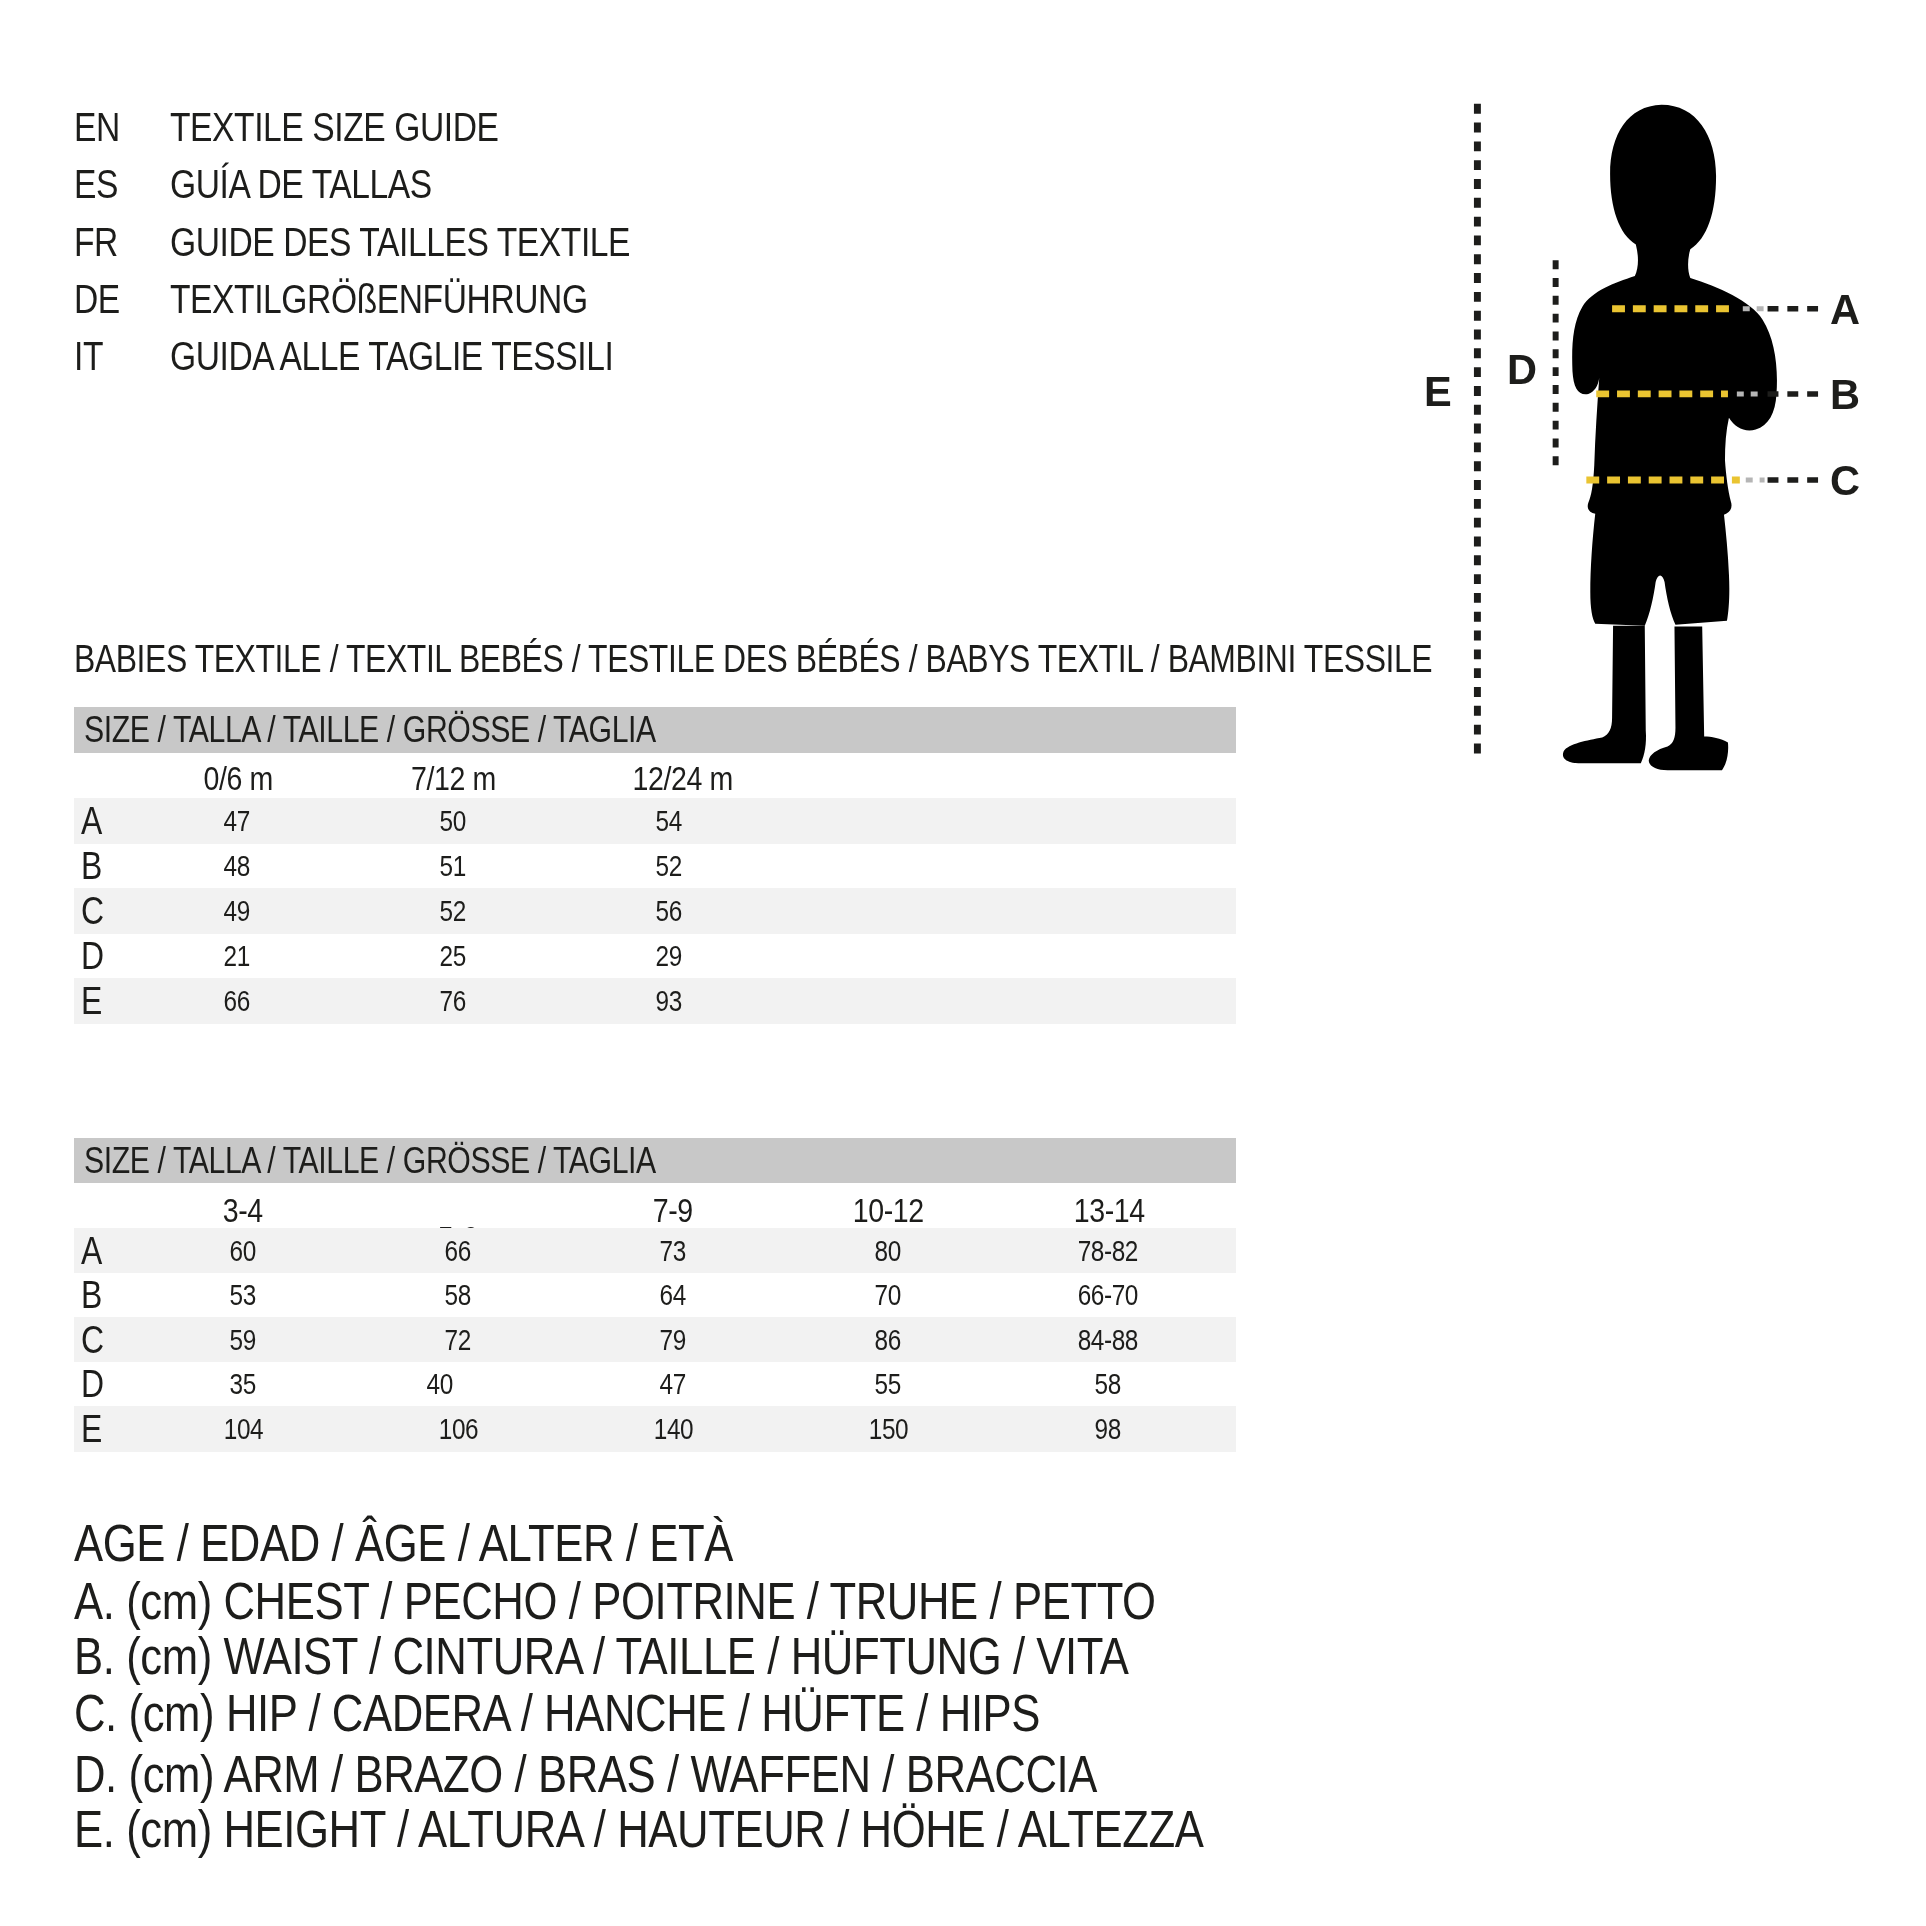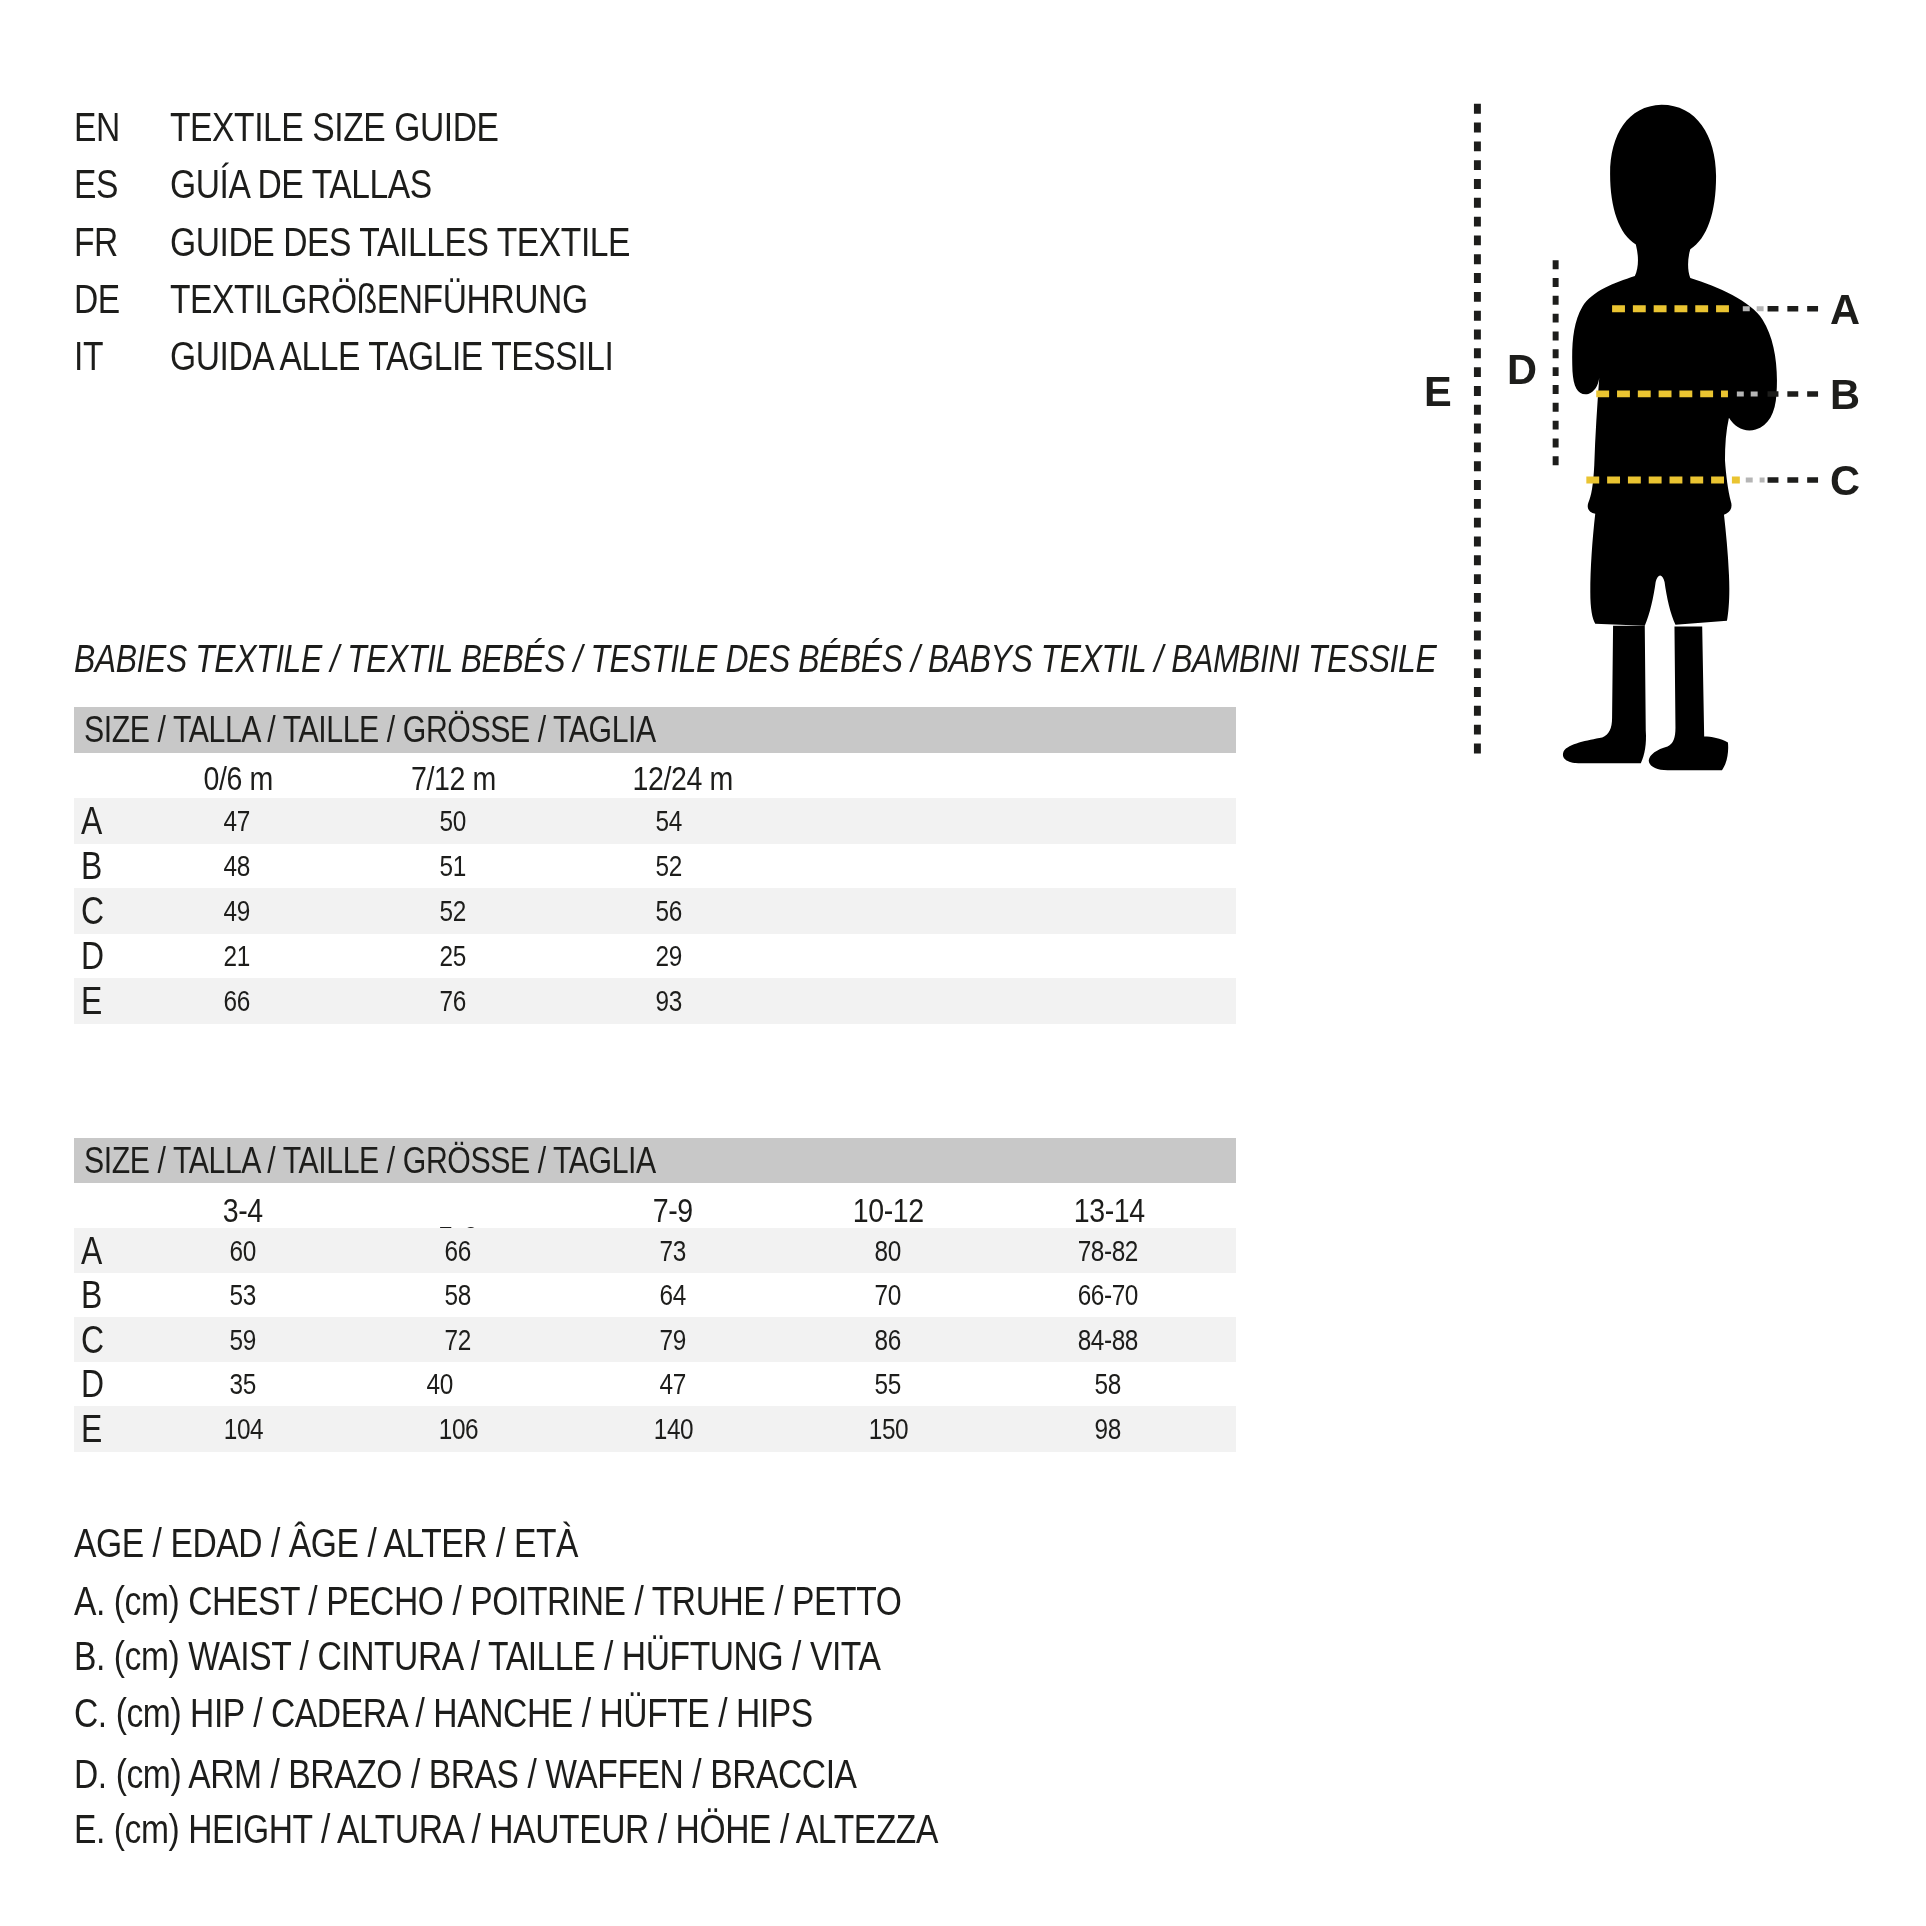--- a/index.html
+++ b/index.html
@@ -27,38 +27,38 @@
     letter-spacing: -0.5px;
   }
 
   
   .lang-row { position: absolute; left: 0; height: 40px; line-height: 40px; font-size: 40px; }
   .lang-code { position: absolute; left: 74px; top: 0; }
   .lang-title { position: absolute; left: 170px; top: 0; }
   .lang-row .lang-code, .lang-row .lang-title { height: 40px; line-height: 40px; }
 
   
-  .section-title { position: absolute; left: 74px; height: 40px; line-height: 40px; font-size: 38px; font-style: italic; }
+  .section-title { position: absolute; left: 74px; height: 40px; line-height: 40px; font-size: 38px; }
 
   
   .size-bar {
     position: absolute; left: 74px; width: 1162px; height: 46px;
     background: #c8c8c8; line-height: 46px; font-size: 36px; padding-left: 10px;
     box-sizing: border-box;
   }
 
   
   .col-head { position: absolute; width: 178px; text-align: center; font-size: 34px; line-height: 44px; height: 44px; }
   .t-row { position: absolute; left: 74px; width: 1162px; height: 46px; line-height: 46px; }
   .t-row.stripe { background: #f2f2f2; }
   .row-label { position: absolute; left: 7px; top: 0; font-size: 38px; line-height: 46px; }
   .cell { position: absolute; width: 178px; text-align: center; font-size: 29px; line-height: 46px; top: 0; }
 
   
-  .legend-row { position: absolute; left: 74px; height: 40px; line-height: 40px; font-size: 40px; }
+  .legend-row { position: absolute; left: 74px; height: 40px; line-height: 40px; font-size: 52px; }
 
   
   .figure { position: absolute; left: 1416px; top: 79px; width: 511px; height: 713px; }
   .figure text {
     font-family: "Liberation Sans", "DejaVu Sans", sans-serif;
     font-weight: bold;
     font-size: 42px;
     fill: #1d1d1b;
   }
 </style>

